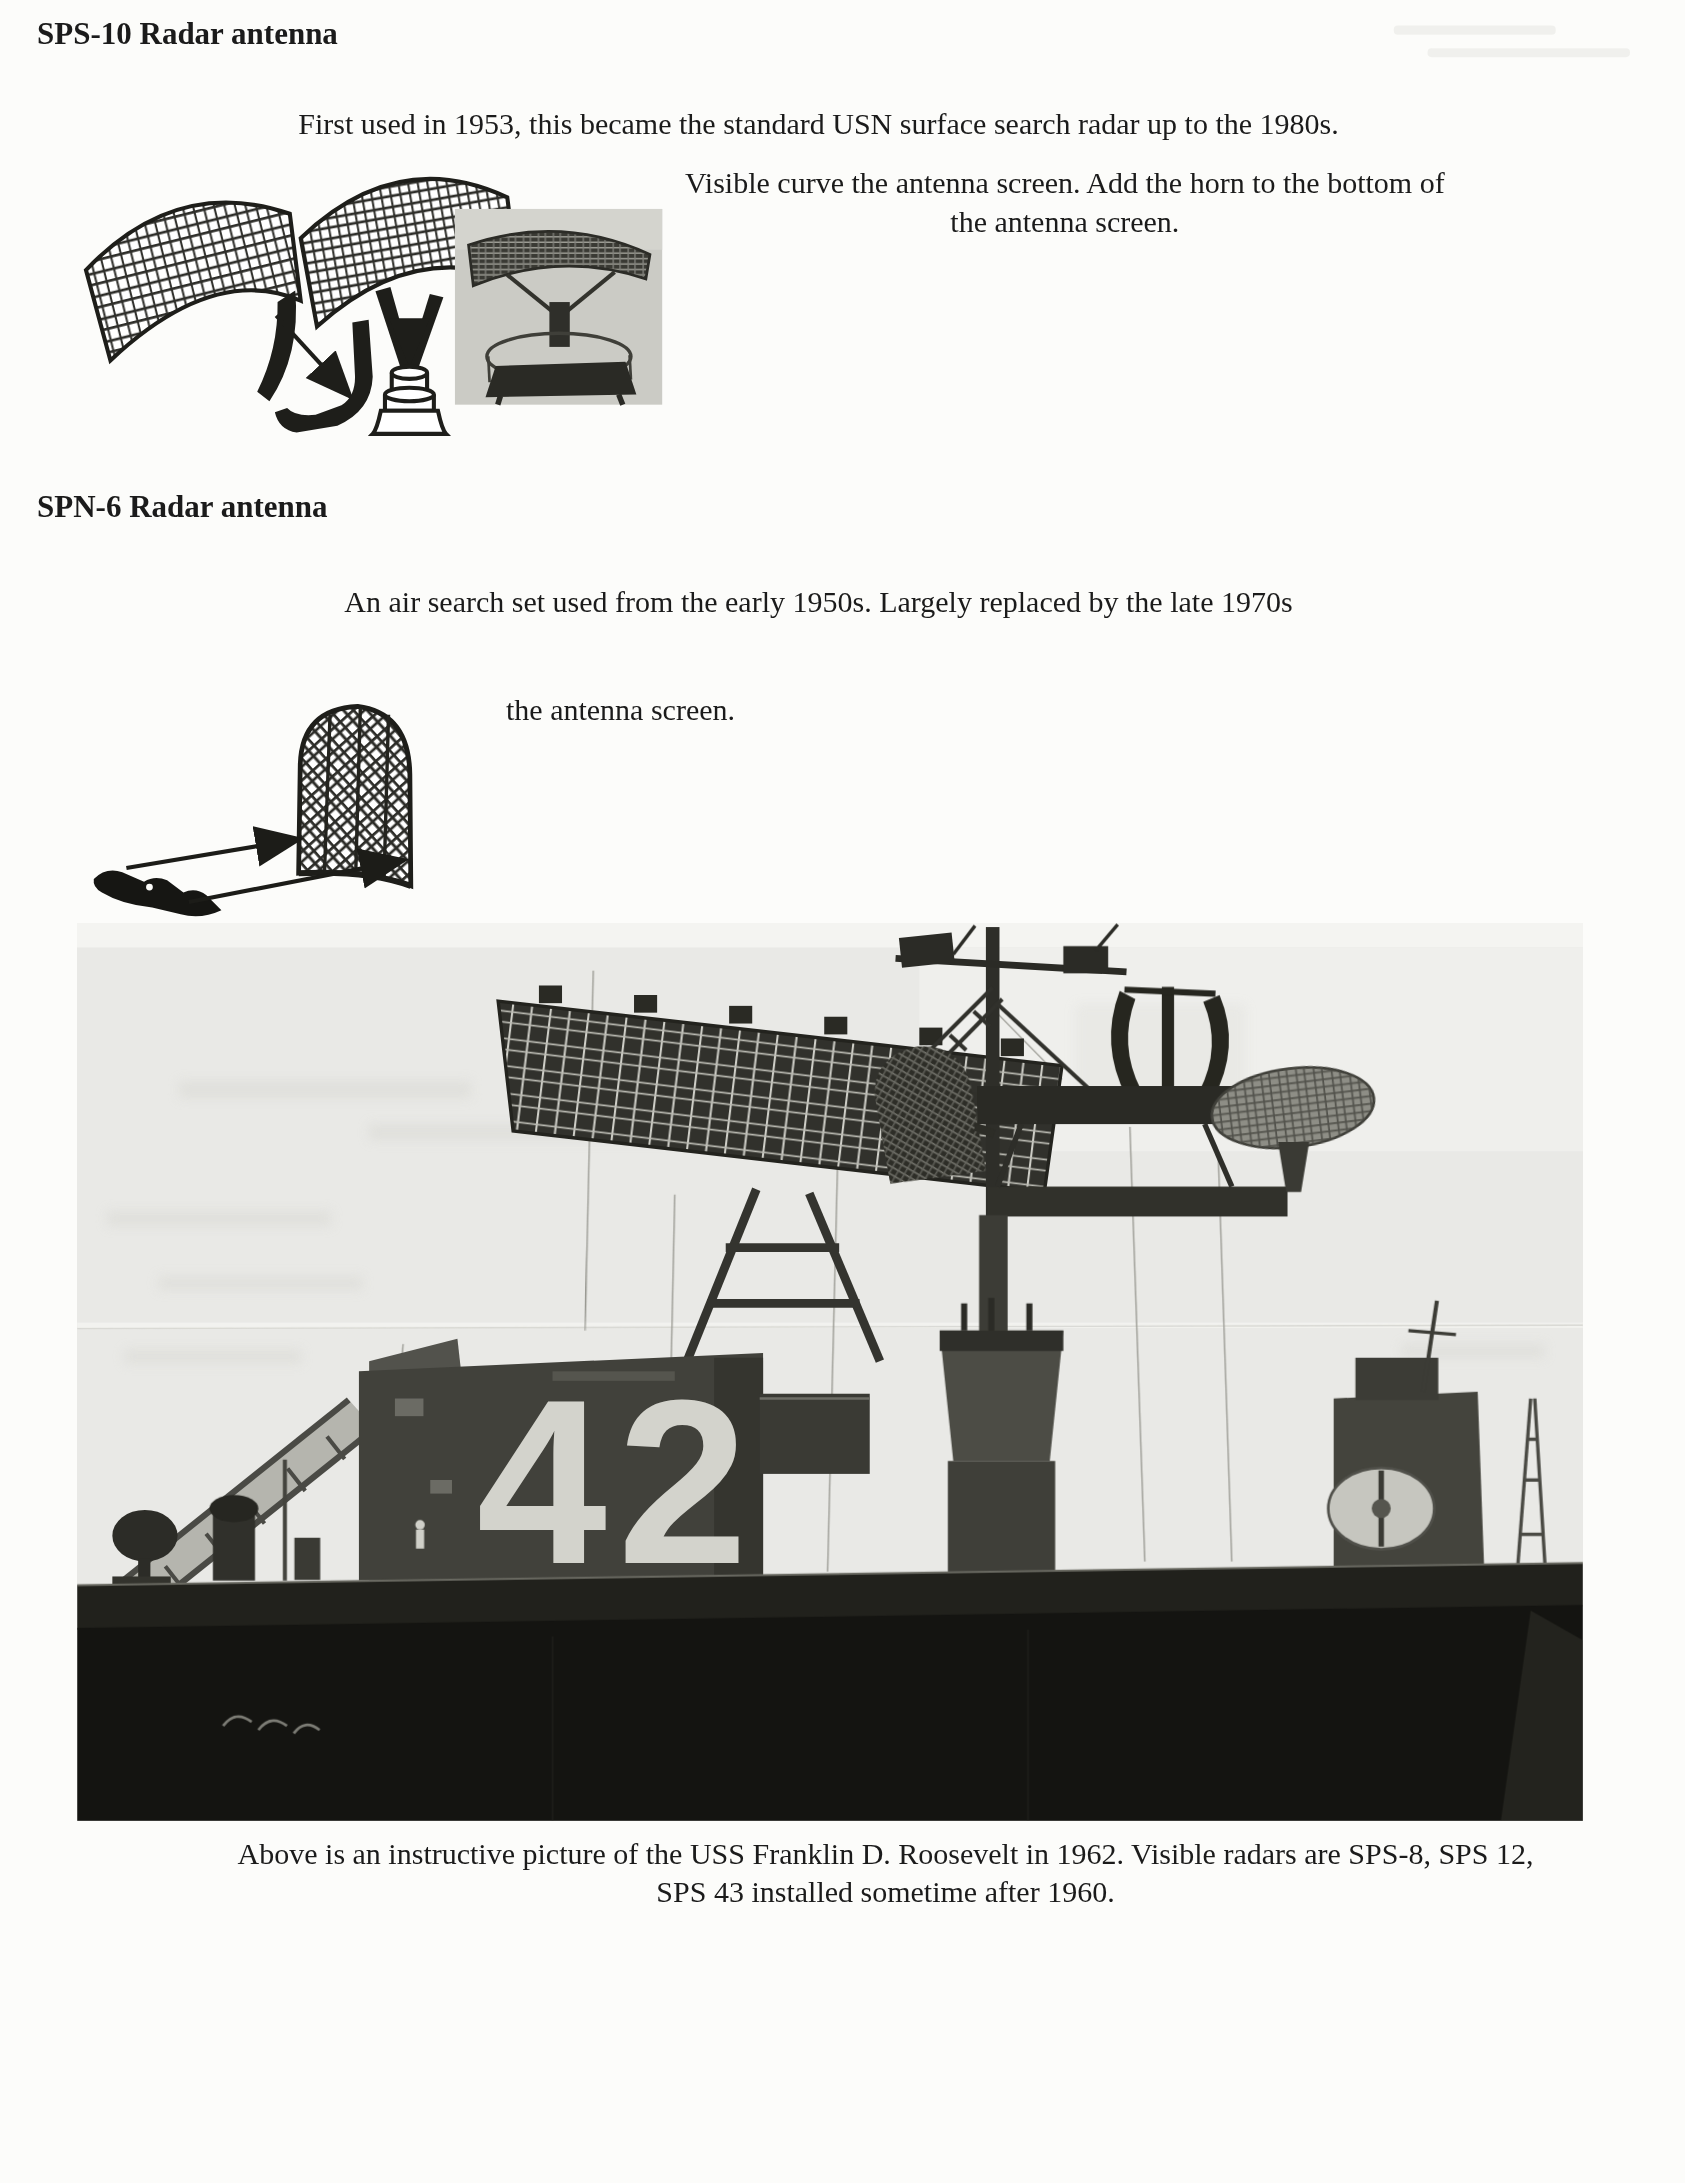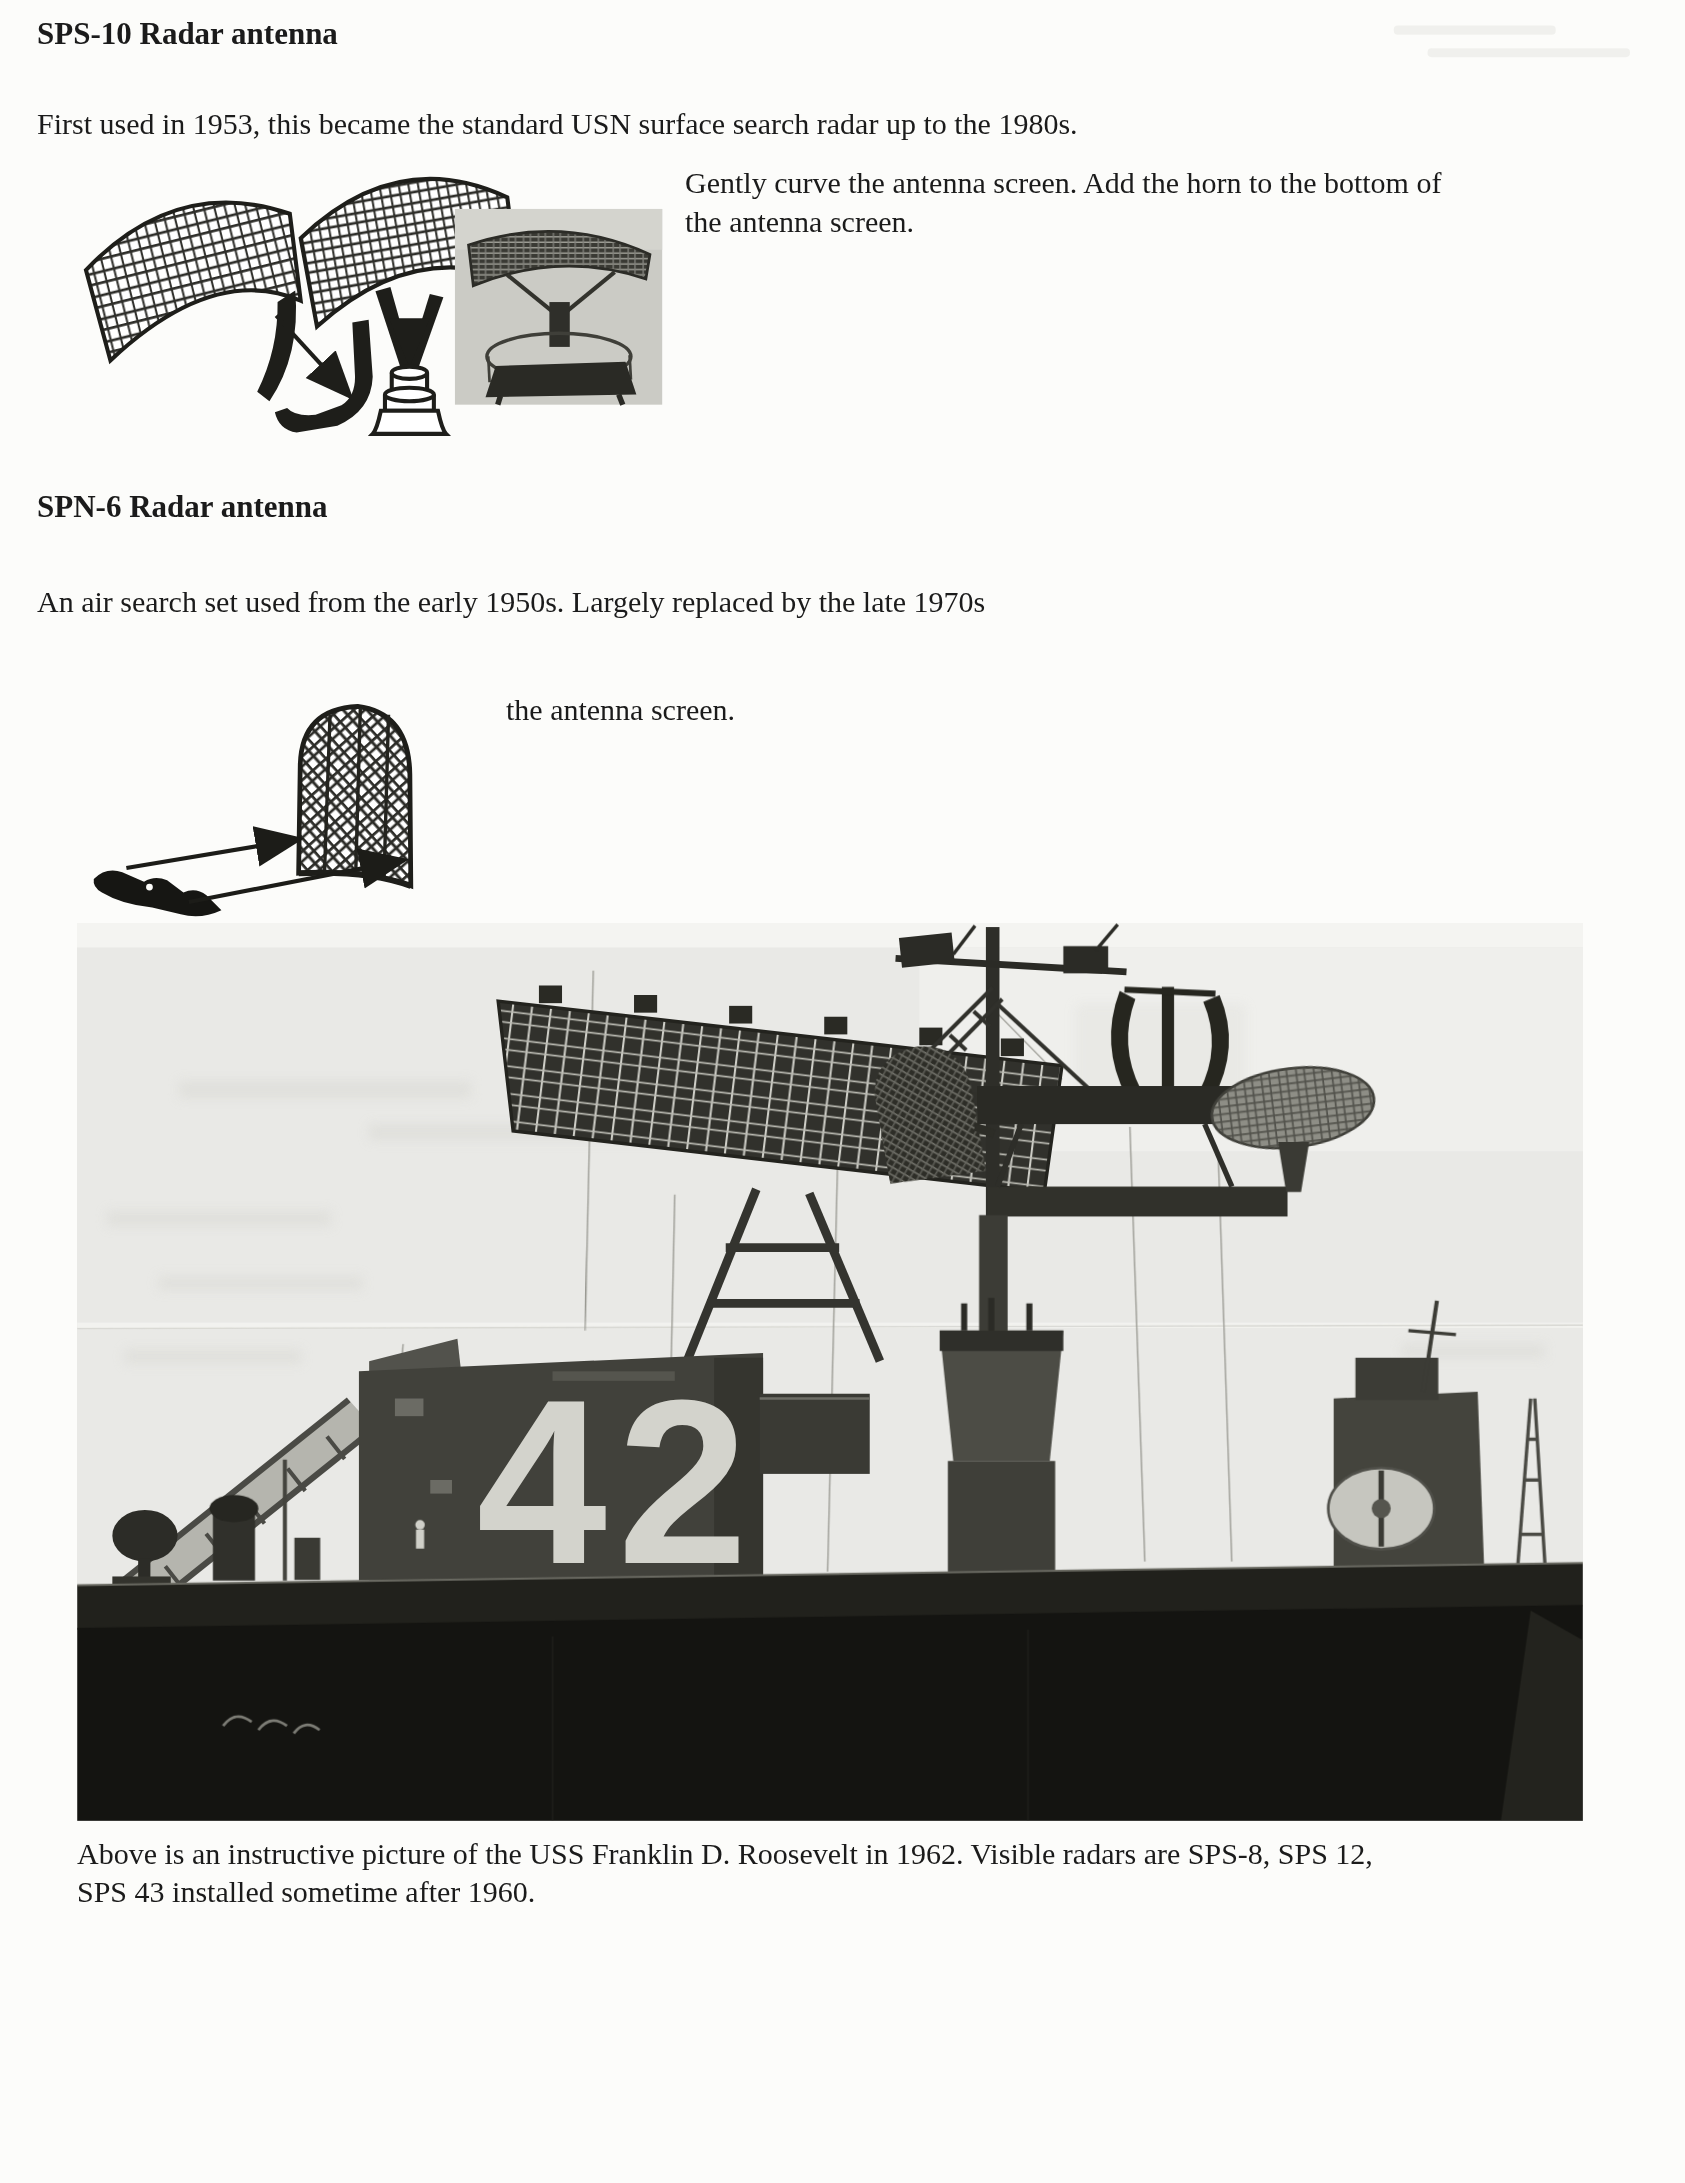--- a/index.html
+++ b/index.html
@@ -1,19 +1,20 @@
 <!DOCTYPE html>
 <html style="font-size:11px"><head>
 <meta charset="utf-8">
 <style>
   html,body{margin:0;padding:0;background:#e0e0e0;}
   .page{
     position:relative;width:1685px;height:2183px;margin:0 auto;
     background:#fcfcfa;color:#1b1b1b;overflow:hidden;
     font-family:"Liberation Serif",serif;
+    text-align:center;
   }
   .abs{position:absolute;}
   .heading{font-weight:bold;font-size:31px;line-height:37px;}
   .body-text{font-size:30px;line-height:39px;margin-top:32px;}
   .instr{font-size:30px;line-height:39px;}
   .caption{font-size:30px;line-height:38px;margin-left:40px;}
   svg{display:block;}
   .bleed{opacity:.55;}
 </style>
 </head>
@@ -84,21 +85,21 @@
       <ellipse cx="718" cy="292" rx="106" ry="34" fill="none" stroke="#3f3f39" stroke-width="5"></ellipse>
       <line x1="614" y1="292" x2="616" y2="330" stroke="#3f3f39" stroke-width="4"></line>
       <line x1="822" y1="290" x2="824" y2="326" stroke="#3f3f39" stroke-width="4"></line>
       <path d="M625,306 L816,300 L832,348 L610,352 Z" fill="#2a2a25"></path>
       <line x1="632" y1="350" x2="628" y2="363" stroke="#2a2a25" stroke-width="8"></line>
       <line x1="806" y1="348" x2="812" y2="363" stroke="#2a2a25" stroke-width="8"></line>
     </g>
   </svg>
 
   <div class="abs instr" style="left:685px;top:163px;">
-    <div>Gently curve the antenna screen. Add the horn to the bottom of</div>
+    <div>Visible curve the antenna screen. Add the horn to the bottom of</div>
     <div>the antenna screen.</div>
   </div>
 
   <div class="abs heading" style="left:37px;top:488px;">SPN-6 Radar antenna</div>
 
   <div class="abs body-text" style="left:37px;top:550px;width:1563px;">An air search set used from the early 1950s. Largely replaced by the late 1970s</div>
 
   <svg class="abs" style="left:87px;top:671px;" width="370" height="255" viewBox="0 0 545 375">
     <defs>
       <pattern id="xh" width="26" height="26" patternUnits="userSpaceOnUse" patternTransform="rotate(45)">

